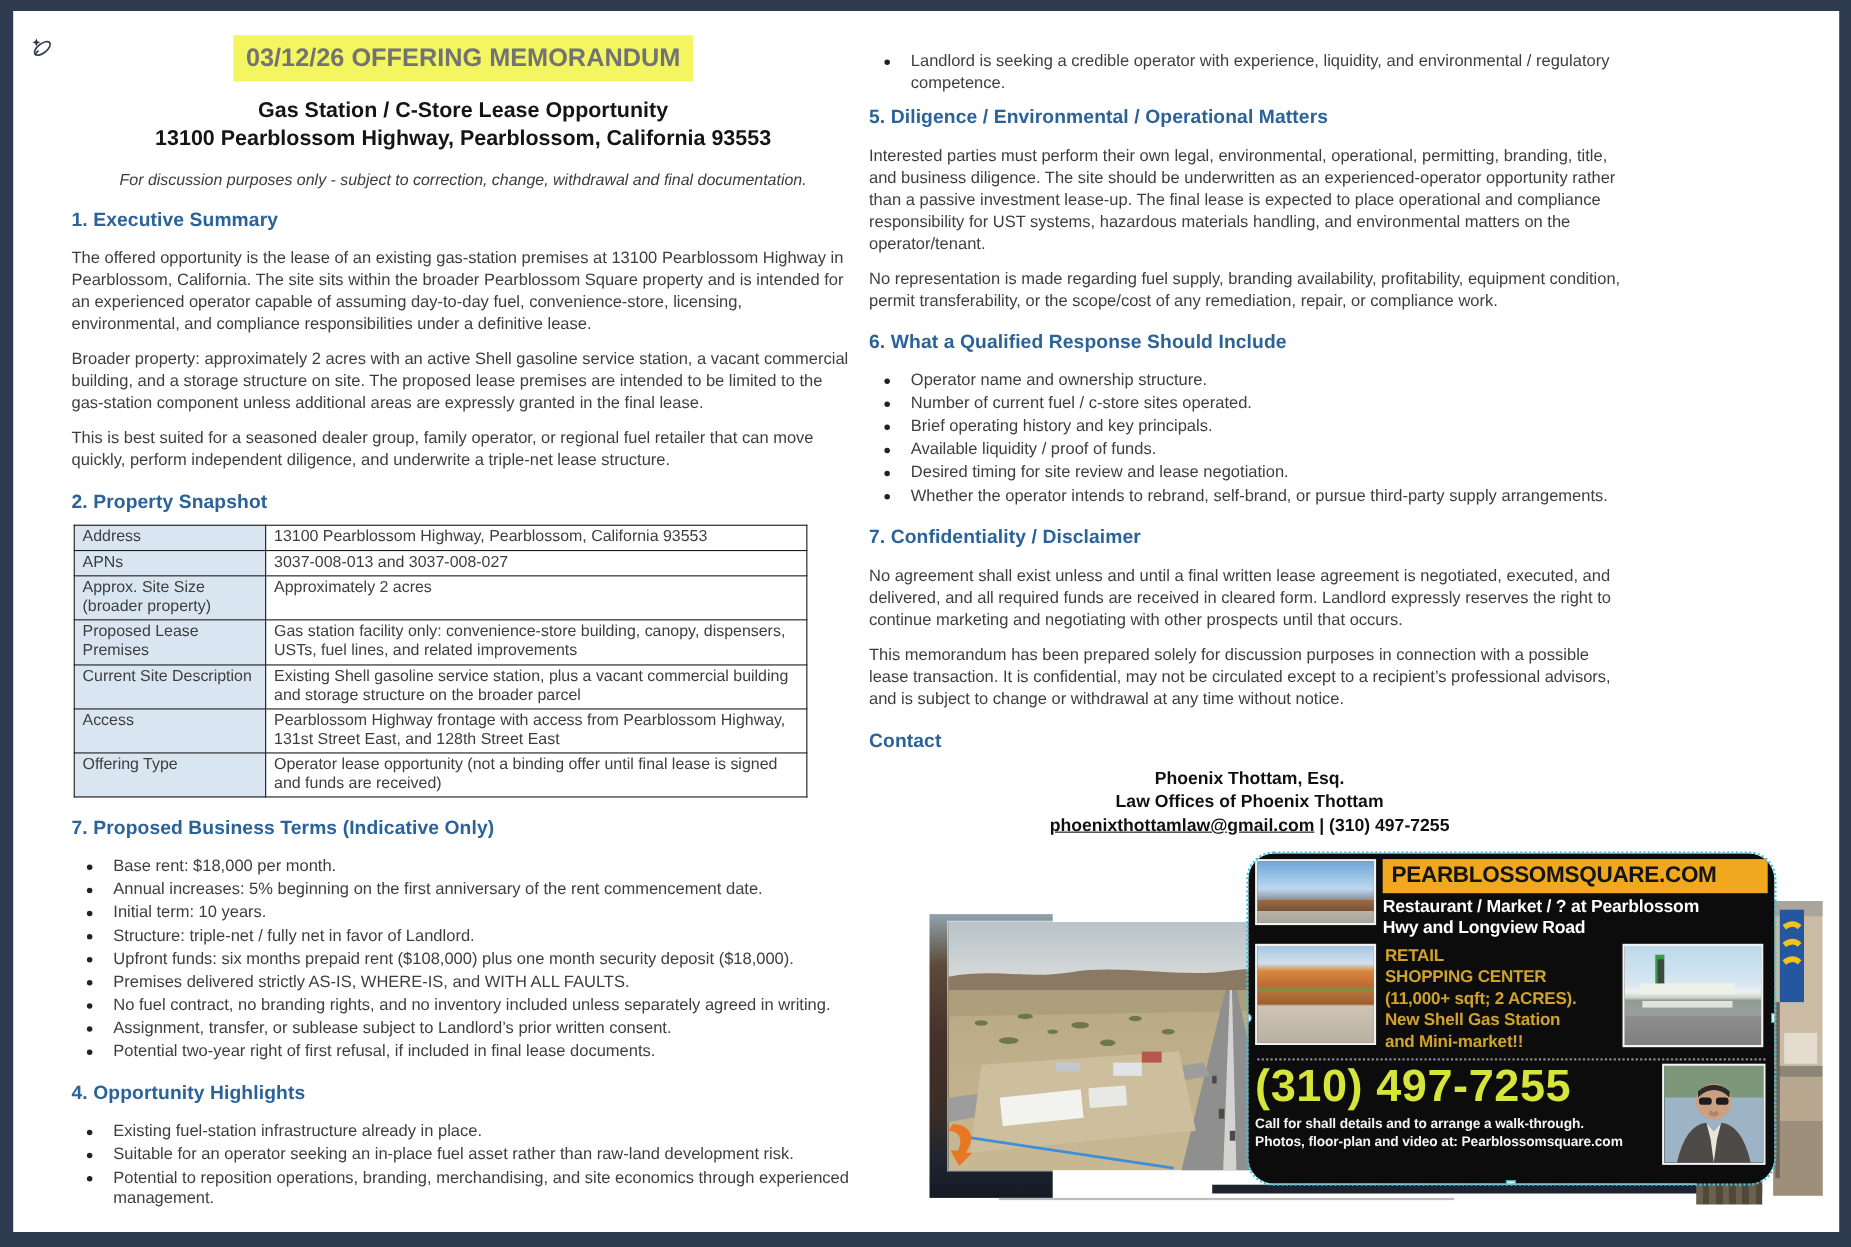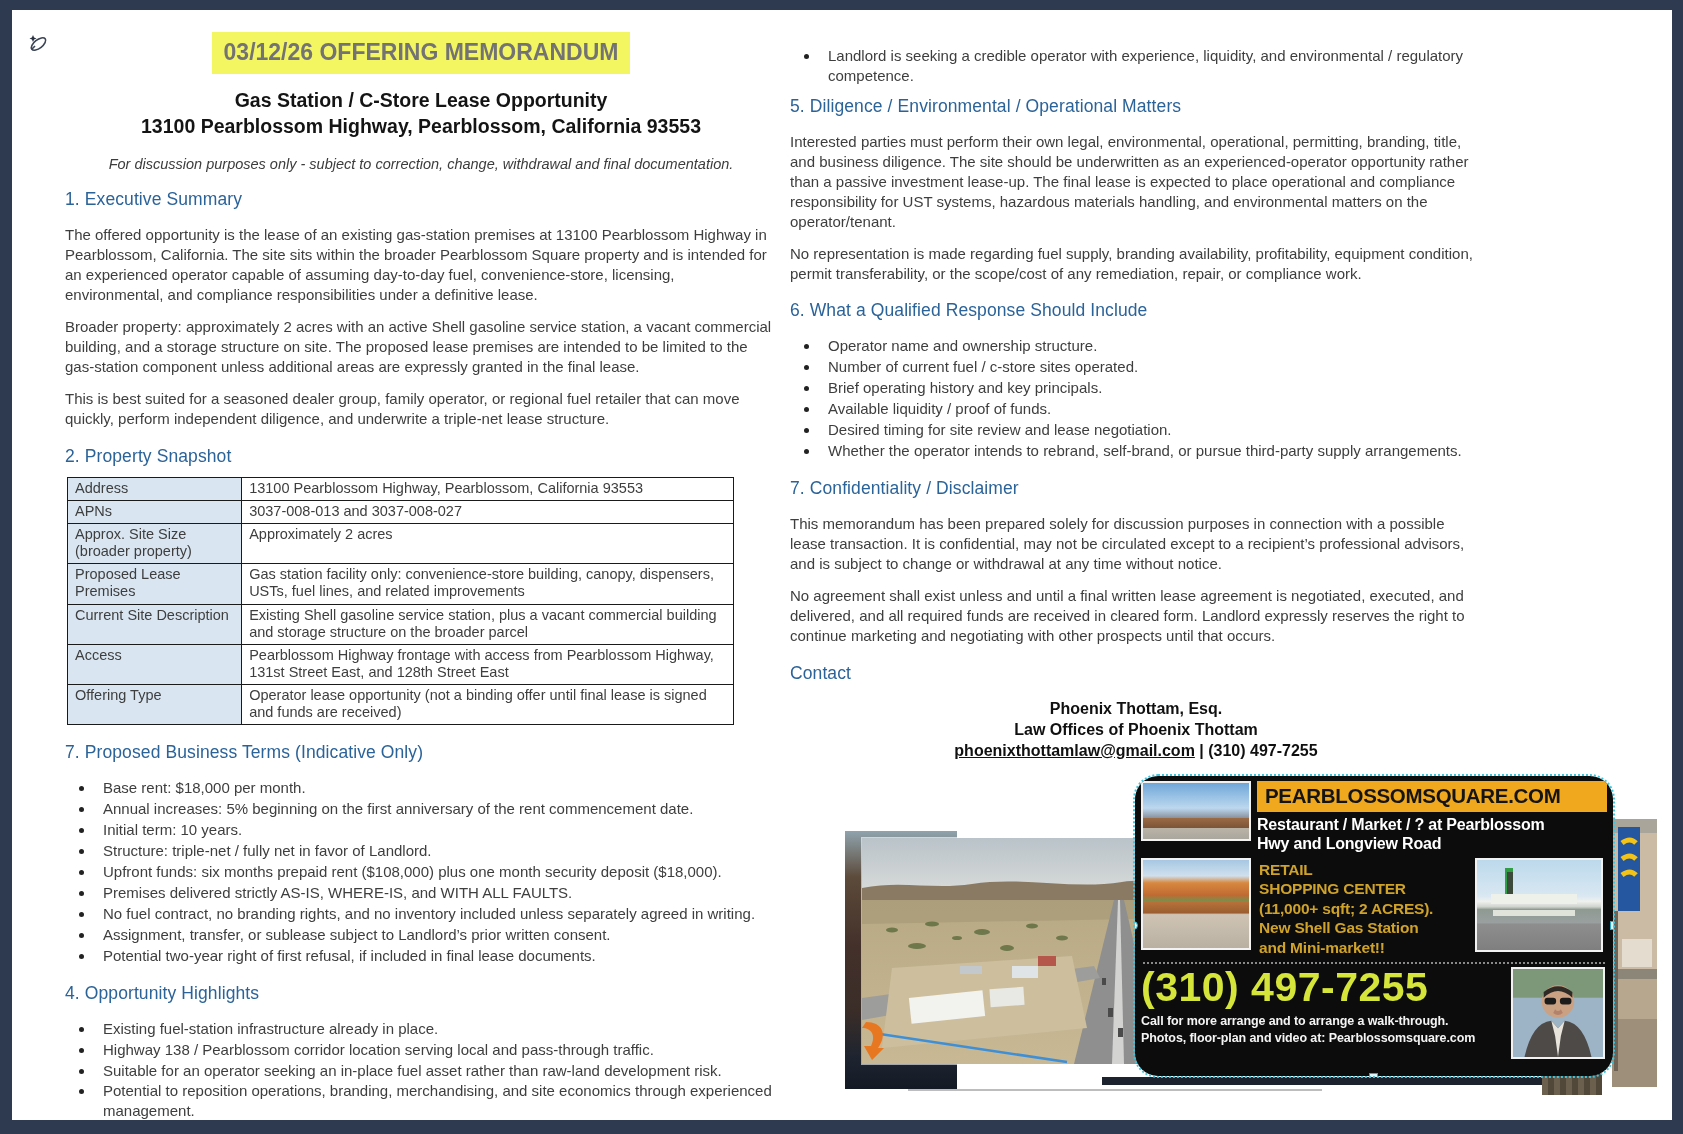--- a/index.html
+++ b/index.html
@@ -25,21 +25,21 @@
   .title-wrap { text-align:center; margin-top:6px; }
   .title-highlight {
     display:inline-block; background:#f4f661; color:#737373;
     font-size:23px; font-weight:bold; padding:7px 12px 8px 12px;
   }
   .subtitle { text-align:center; font-weight:bold; color:#141414;
     font-size:19.5px; line-height:1.32; margin-top:14px; }
   .doc-note { text-align:center; font-style:italic; font-size:14.5px;
     color:#3c3c3c; margin-top:17px; }
   h2.sec {
-    color:#2b6399; font-size:17.5px; font-weight:normal;
+    color:#2b6399; font-size:17.5px; font-weight:bold;
     margin:17px 0 15px 0; letter-spacing:0.1px;
   }
   p.body { font-size:15px; line-height:1.33; margin:0 0 12px 0; }
   ul.bullets { list-style:none; margin:2px 0 10px 0; }
   ul.bullets li {
     font-size:15px; line-height:1.33; padding-left:38px; position:relative;
     margin:0 0 1px 0;
   }
   ul.bullets li::before {
     content:""; position:absolute; left:14px; top:8px;
@@ -186,21 +186,20 @@
       <li>Upfront funds: six months prepaid rent ($108,000) plus one month security deposit ($18,000).</li>
       <li>Premises delivered strictly AS-IS, WHERE-IS, and WITH ALL FAULTS.</li>
       <li>No fuel contract, no branding rights, and no inventory included unless separately agreed in writing.</li>
       <li>Assignment, transfer, or sublease subject to Landlord’s prior written consent.</li>
       <li>Potential two-year right of first refusal, if included in final lease documents.</li>
     </ul>
 
     <h2 class="sec">4. Opportunity Highlights</h2>
     <ul class="bullets">
       <li>Existing fuel-station infrastructure already in place.</li>
-      <li>Highway 138 / Pearblossom corridor location serving local and pass-through traffic.</li>
       <li>Suitable for an operator seeking an in-place fuel asset rather than raw-land development risk.</li>
       <li>Potential to reposition operations, branding, merchandising, and site economics through experienced management.</li>
     </ul>
   </div>
 
   <div class="col-right">
 
     <ul class="bullets textblock" style="margin-top:8px;">
       <li>Landlord is seeking a credible operator with experience, liquidity, and environmental / regulatory competence.</li>
     </ul>
@@ -213,22 +212,22 @@
     <ul class="bullets textblock">
       <li>Operator name and ownership structure.</li>
       <li>Number of current fuel / c-store sites operated.</li>
       <li>Brief operating history and key principals.</li>
       <li>Available liquidity / proof of funds.</li>
       <li>Desired timing for site review and lease negotiation.</li>
       <li>Whether the operator intends to rebrand, self-brand, or pursue third-party supply arrangements.</li>
     </ul>
 
     <h2 class="sec textblock">7. Confidentiality / Disclaimer</h2>
+    <p class="body textblock">No agreement shall exist unless and until a final written lease agreement is negotiated, executed, and delivered, and all required funds are received in cleared form. Landlord expressly reserves the right to continue marketing and negotiating with other prospects until that occurs.</p>
     <p class="body textblock">This memorandum has been prepared solely for discussion purposes in connection with a possible lease transaction. It is confidential, may not be circulated except to a recipient’s professional advisors, and is subject to change or withdrawal at any time without notice.</p>
-    <p class="body textblock">No agreement shall exist unless and until a final written lease agreement is negotiated, executed, and delivered, and all required funds are received in cleared form. Landlord expressly reserves the right to continue marketing and negotiating with other prospects until that occurs.</p>
 
     <h2 class="sec textblock" style="margin-bottom:6px;">Contact</h2>
     <div class="contact-block">
       <div>Phoenix Thottam, Esq.</div>
       <div>Law Offices of Phoenix Thottam</div>
       <div><span class="contact-email">phoenixthottamlaw@gmail.com</span><span> | </span><span>(310) 497-7255</span></div>
     </div>
 
     <div class="collage">
 
@@ -307,21 +306,21 @@
             <div>(11,000+ sqft; 2 ACRES).</div>
             <div>New Shell Gas Station</div>
             <div>and Mini-market!!</div>
           </div>
           <div class="thumb thumb-gas"></div>
         </div>
         <div class="ad-divider"></div>
         <div class="ad-bottom">
           <div class="ad-phone">(310) 497-7255</div>
           <div class="ad-cta">
-            <div>Call for more arrange and to arrange a walk-through.</div>
+            <div>Call for shall details and to arrange a walk-through.</div>
             <div>Photos, floor-plan and video at: Pearblossomsquare.com</div>
           </div>
           <svg class="ad-portrait" viewBox="0 0 94 92" preserveAspectRatio="none">
             <rect width="94" height="92" fill="#9db4c6"></rect>
             <rect x="0" y="0" width="94" height="30" fill="#7d9878"></rect>
             <circle cx="47" cy="34" r="17" fill="#caa183"></circle>
             <path d="M32 30 q15 -14 30 0 l0 -6 q-15 -12 -30 0 Z" fill="#2e2a26"></path>
             <rect x="33" y="30" width="12" height="7" rx="3" fill="#1c1c1c"></rect>
             <rect x="49" y="30" width="12" height="7" rx="3" fill="#1c1c1c"></rect>
             <path d="M44 42 q3 4 6 0 l2 4 q-5 4 -10 0 Z" fill="#b2826a"></path>

